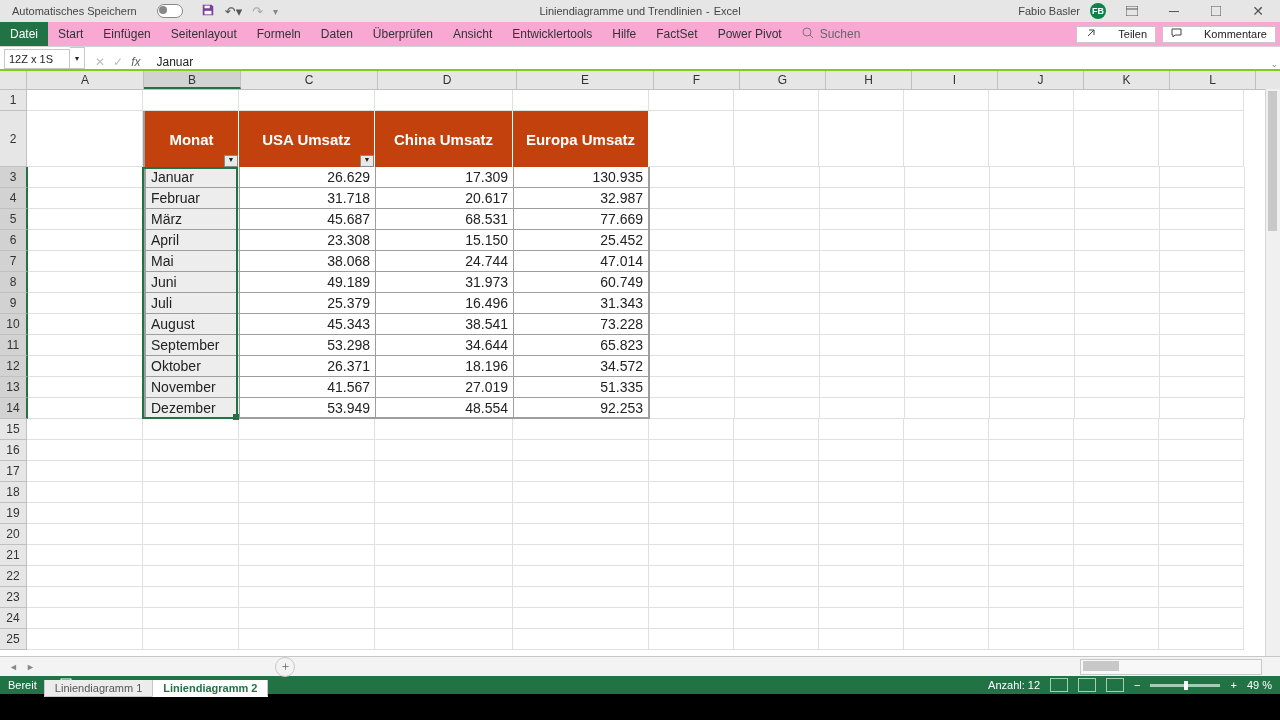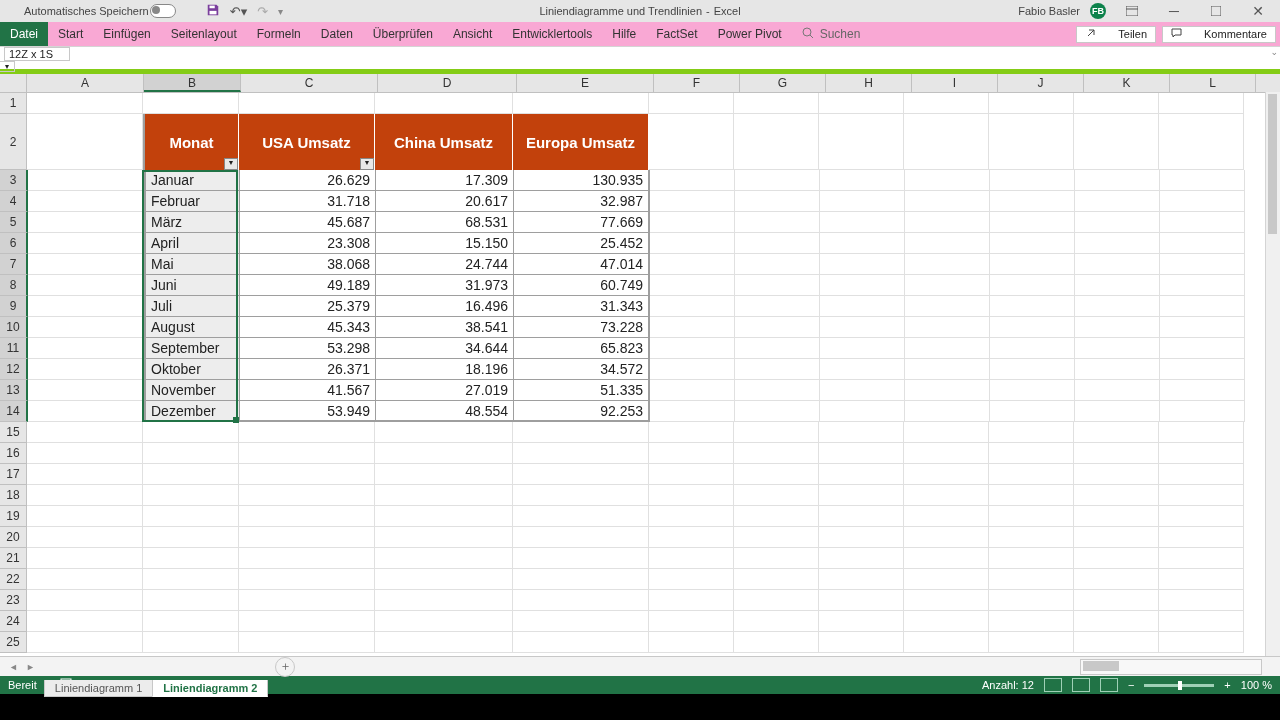--- a/index.html
+++ b/index.html
@@ -13,21 +13,21 @@
     display: flex; flex-direction: column;
   }
 
   
   .titlebar {
     height: 22px; background: #e6e6e6; display: flex;
     align-items: center; font-size: 11px; color: #444;
     position: relative;
   }
   .autosave {
-    display: flex; align-items: center; gap: 1px; padding: 0 24px;
+    display: flex; align-items: center; gap: 20px; padding: 0 12px;
   }
   .toggle {
     width: 24px; height: 12px; border: 1px solid #888; border-radius: 7px;
     position: relative; background: #fff;
   }
   .toggle::after {
     content: ""; position: absolute; left: 1px; top: 1px;
     width: 8px; height: 8px; border-radius: 50%; background: #888;
   }
   .qat { display: flex; gap: 10px; padding-left: 6px; align-items: center; }
@@ -68,22 +68,22 @@
     position: absolute; right: 4px; top: 0; height: 100%;
     display: flex; align-items: center; gap: 6px;
   }
   .rib-btn {
     border: 1px solid #c8c8c8; padding: 1px 8px; font-size: 11px;
     display: flex; align-items: center; gap: 22px; background: #fff;
   }
 
   
   .fbar {
-    height: 22px; border-bottom: 5px solid #84cc16;
-    display: flex; align-items: flex-start; background: #fff; flex-direction: column;
+    height: 22px; border-bottom: 2px solid #84cc16;
+    display: flex; align-items: flex-end; background: #fff;
   }
   .namebox {
     width: 56px; height: 18px; border: 1px solid #c8c8c8; margin-left: 4px;
     font-size: 11px; padding: 0 4px; display: flex; align-items: center;
     background: #fff;
   }
   .namebox-dd {
     width: 14px; height: 20px; border: 1px solid #c8c8c8; border-left: none;
     display: flex; align-items: center; justify-content: center; font-size: 8px;
   }
@@ -742,17 +742,17 @@
       </span>
     </div>
     <div class="status-right">
       <span>Anzahl: 12</span>
       <span class="viewbtn"></span>
       <span class="viewbtn"></span>
       <span class="viewbtn"></span>
       <span>−</span>
       <span class="zoom-slider"></span>
       <span>+</span>
-      <span>100 %</span>
+      <span>49 %</span>
     </div>
   </div>
 
 </div>
 
 </body></html>

